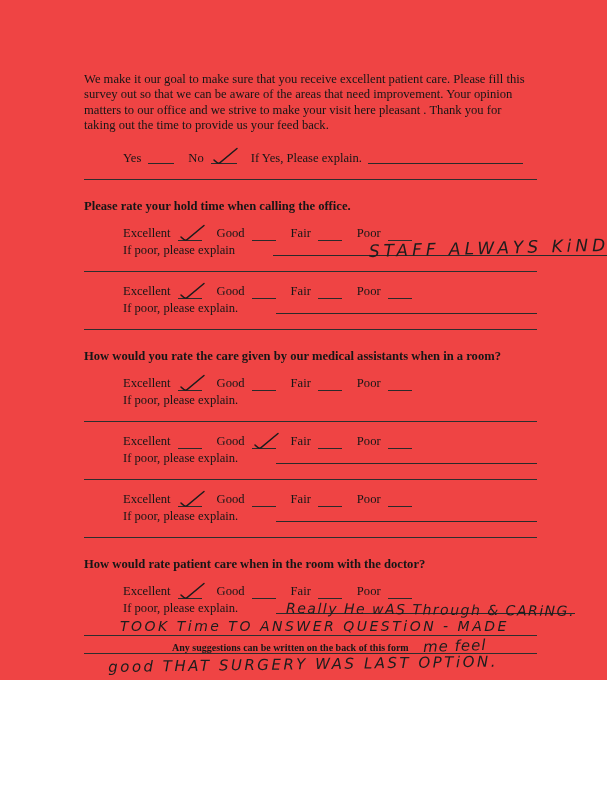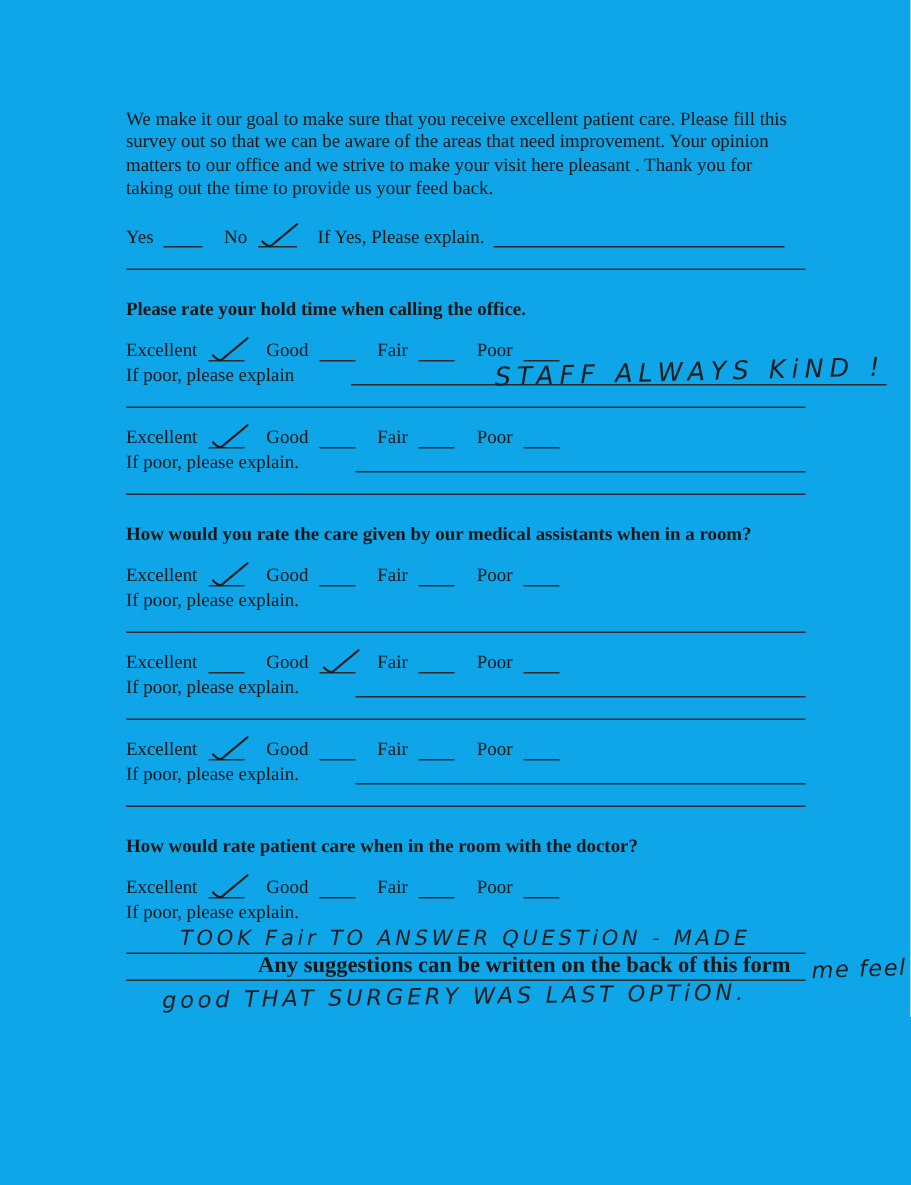--- a/index.html
+++ b/index.html
@@ -1,25 +1,25 @@
 <!DOCTYPE html>
 <html><head>
 <meta charset="utf-8">
 <style>
   * { margin:0; padding:0; box-sizing:border-box; }
   html,body { background:#ffffff; }
   body { width:607px; height:790px; font-family:"Liberation Serif", serif; color:#161616; }
-  .sheet { position:relative; width:607px; height:790px; padding:72px 70px 0 84px; overflow:hidden; background:#0ea5e9; }
+  .sheet { position:relative; width:607px; height:680px; padding:72px 70px 0 84px; overflow:hidden; background:#ef4444; }
 
   .intro { font-size:12.6px; line-height:15.4px; margin-bottom:16px; width:445px; }
 
   .section { width:100%; }
   .q-head { font-weight:bold; font-size:12.6px; line-height:15px; margin-top:19px; }
 
-  .row { display:flex; align-items:center; font-size:12.6px; line-height:16px; margin-top:11px; }
+  .row { display:flex; align-items:flex-start; font-size:12.6px; line-height:16px; margin-top:11px;margin-left:39px; }
   .row .lbl { white-space:nowrap; }
   .blank { display:inline-block; position:relative; border-bottom:1.3px solid #2a2a2a; height:14px; vertical-align:baseline; }
   .opt { display:flex; align-items:flex-end; margin-right:15px; }
   .opt .blank { width:24px; margin-left:7px; }
   .yn .blank { width:26px; margin:0 14px 0 7px; }
   .explain-row { margin-top:1px;gap:32px; }
   .explain-row .blank.fill { flex:1; margin-left:6px; }
 
   .hr-line { border-bottom:1.6px solid #2e2e2e; margin-top:13px; width:100%; position:relative; }
 
@@ -28,21 +28,21 @@
   .hw { font-family:"DejaVu Sans", sans-serif; font-style:italic; color:#1d1d1d; white-space:nowrap; display:inline-block; }
   .hw-q2 { font-size:17px; letter-spacing:4px; margin-left:96px; transform:rotate(-1.5deg); transform-origin:left bottom; position:relative; top:1px; }
   .hw-q4 { font-size:15px; letter-spacing:2px; margin-left:8px; transform:rotate(-0.5deg); transform-origin:left bottom; }
   .hw-q7 { font-size:14px; letter-spacing:1.5px; margin-left:10px; transform:rotate(0.6deg); transform-origin:left bottom; }
   .hw-line2 { font-size:14px; letter-spacing:2.5px; margin-left:36px; position:relative; top:-1px; }
   .hw-mefeel { font-size:15px; letter-spacing:1px; margin-left:14px; transform:rotate(-2deg); position:relative; top:2px; }
   .hw-footer { font-size:15px; letter-spacing:2.5px; margin-left:24px; margin-top:4px; transform:rotate(-0.8deg); transform-origin:left top; }
 
   .line2-row { border-bottom:1.4px solid #2e2e2e; margin-top:2px; height:18px; }
   .suggest-row { display:flex; align-items:flex-end; border-bottom:1.6px solid #2e2e2e; height:17px; margin-top:1px; }
-  .suggest-text { font-weight:bold; font-size:15px; margin-left:88px; white-space:nowrap; }
+  .suggest-text { font-weight:bold; font-size:10px; margin-left:88px; white-space:nowrap; }
 </style>
 </head>
 <body>
 
 <div class="sheet">
 
   <p class="intro">We make it our goal to make sure that you receive excellent patient care. Please fill this survey out so that we can be aware of the areas that need improvement. Your opinion matters to our office and we strive to make your visit here pleasant . Thank you for taking out the time to provide us your feed back.</p>
 
   <div class="section">
     <div class="row yn">
@@ -230,22 +230,23 @@
           <span>Fair</span>
           <span class="blank"></span>
         </span>
         <span class="opt">
           <span>Poor</span>
           <span class="blank"></span>
         </span>
       </div>
     <div class="row explain-row">
       <span class="lbl">If poor, please explain.</span>
-    </div>
-    <div class="line2-row"><span class="hw hw-line2">TOOK Fair TO ANSWER QUESTiON - MADE</span></div>
+      <span class="blank fill"><span class="hw hw-q7">Really He wAS Through &amp; CARiNG.</span></span>
+    </div>
+    <div class="line2-row"><span class="hw hw-line2">TOOK Time TO ANSWER QUESTiON - MADE</span></div>
     <div class="suggest-row">
       <span class="suggest-text">Any suggestions can be written on the back of this form</span>
       <span class="hw hw-mefeel">me feel</span>
     </div>
     <div class="hw hw-footer">good THAT SURGERY WAS LAST OPTiON.</div>
     
   </div>
 
 </div>
 

